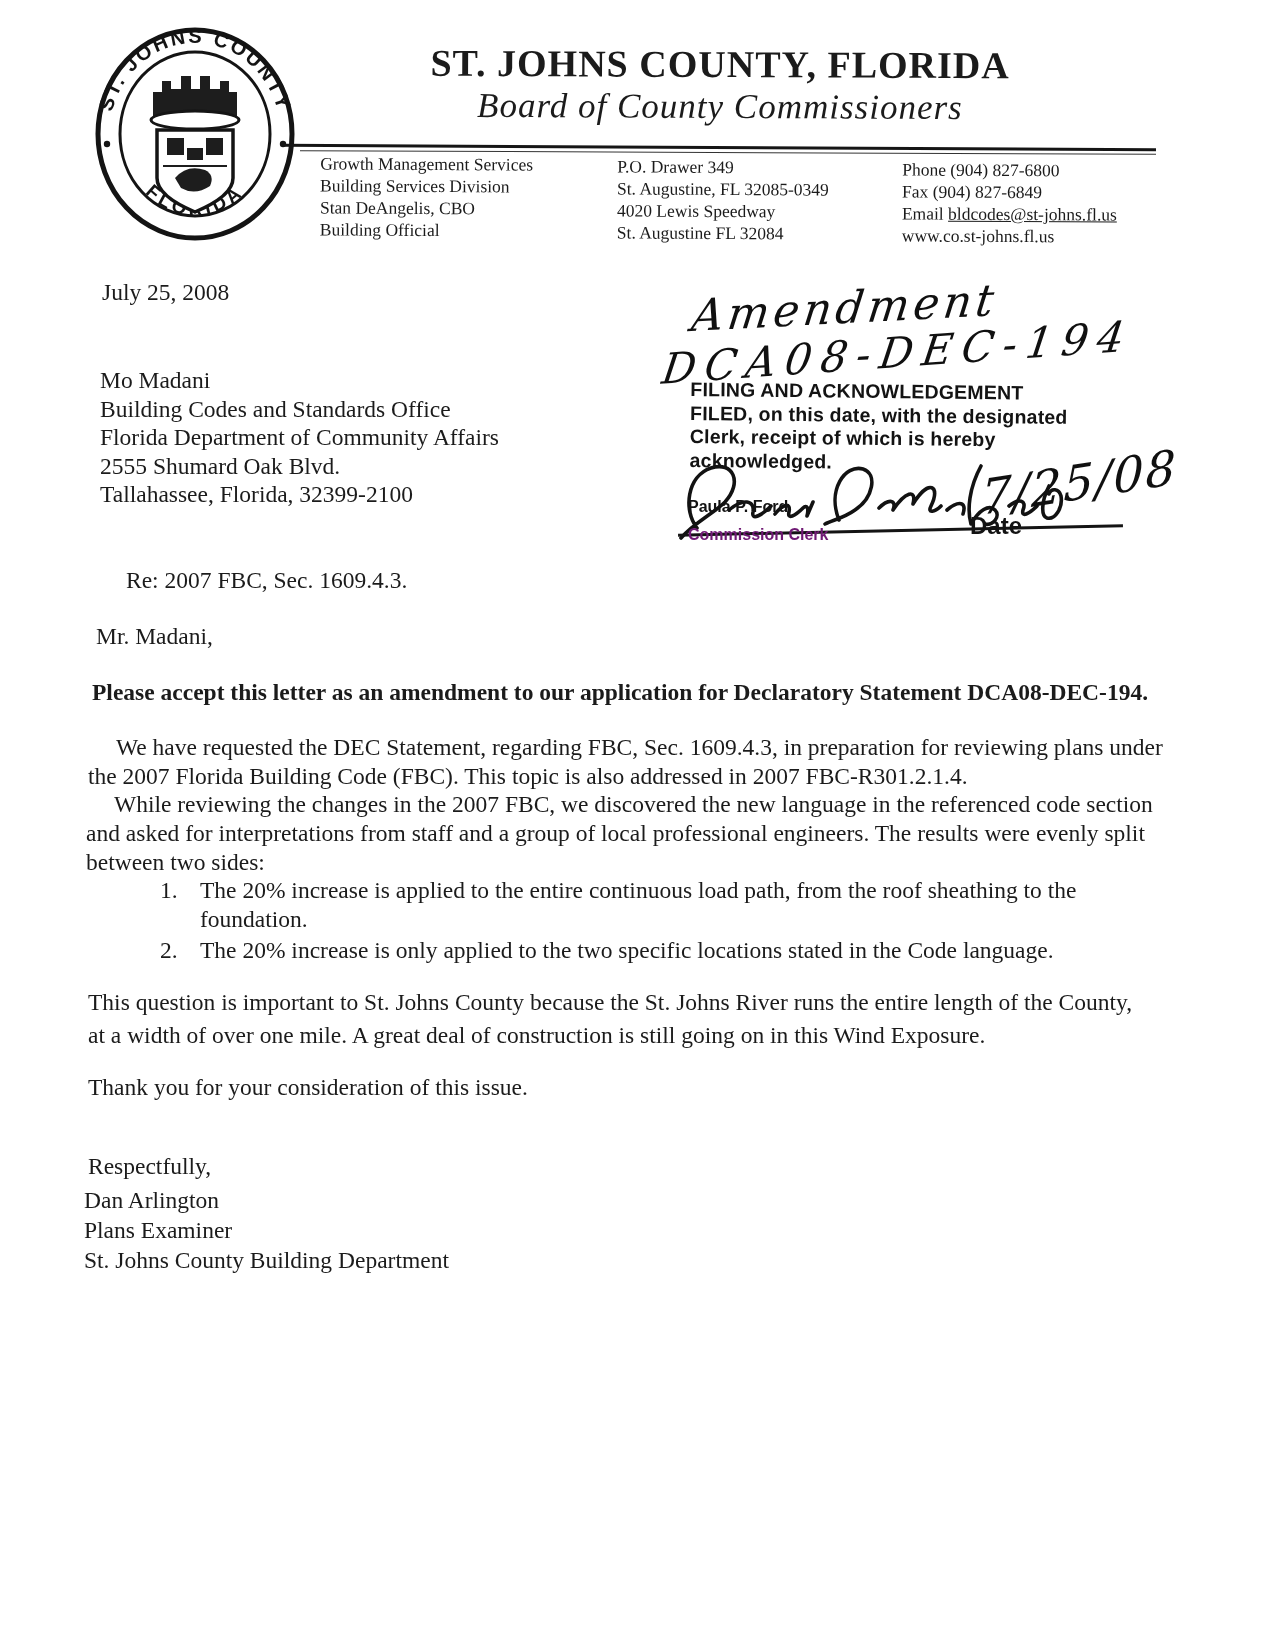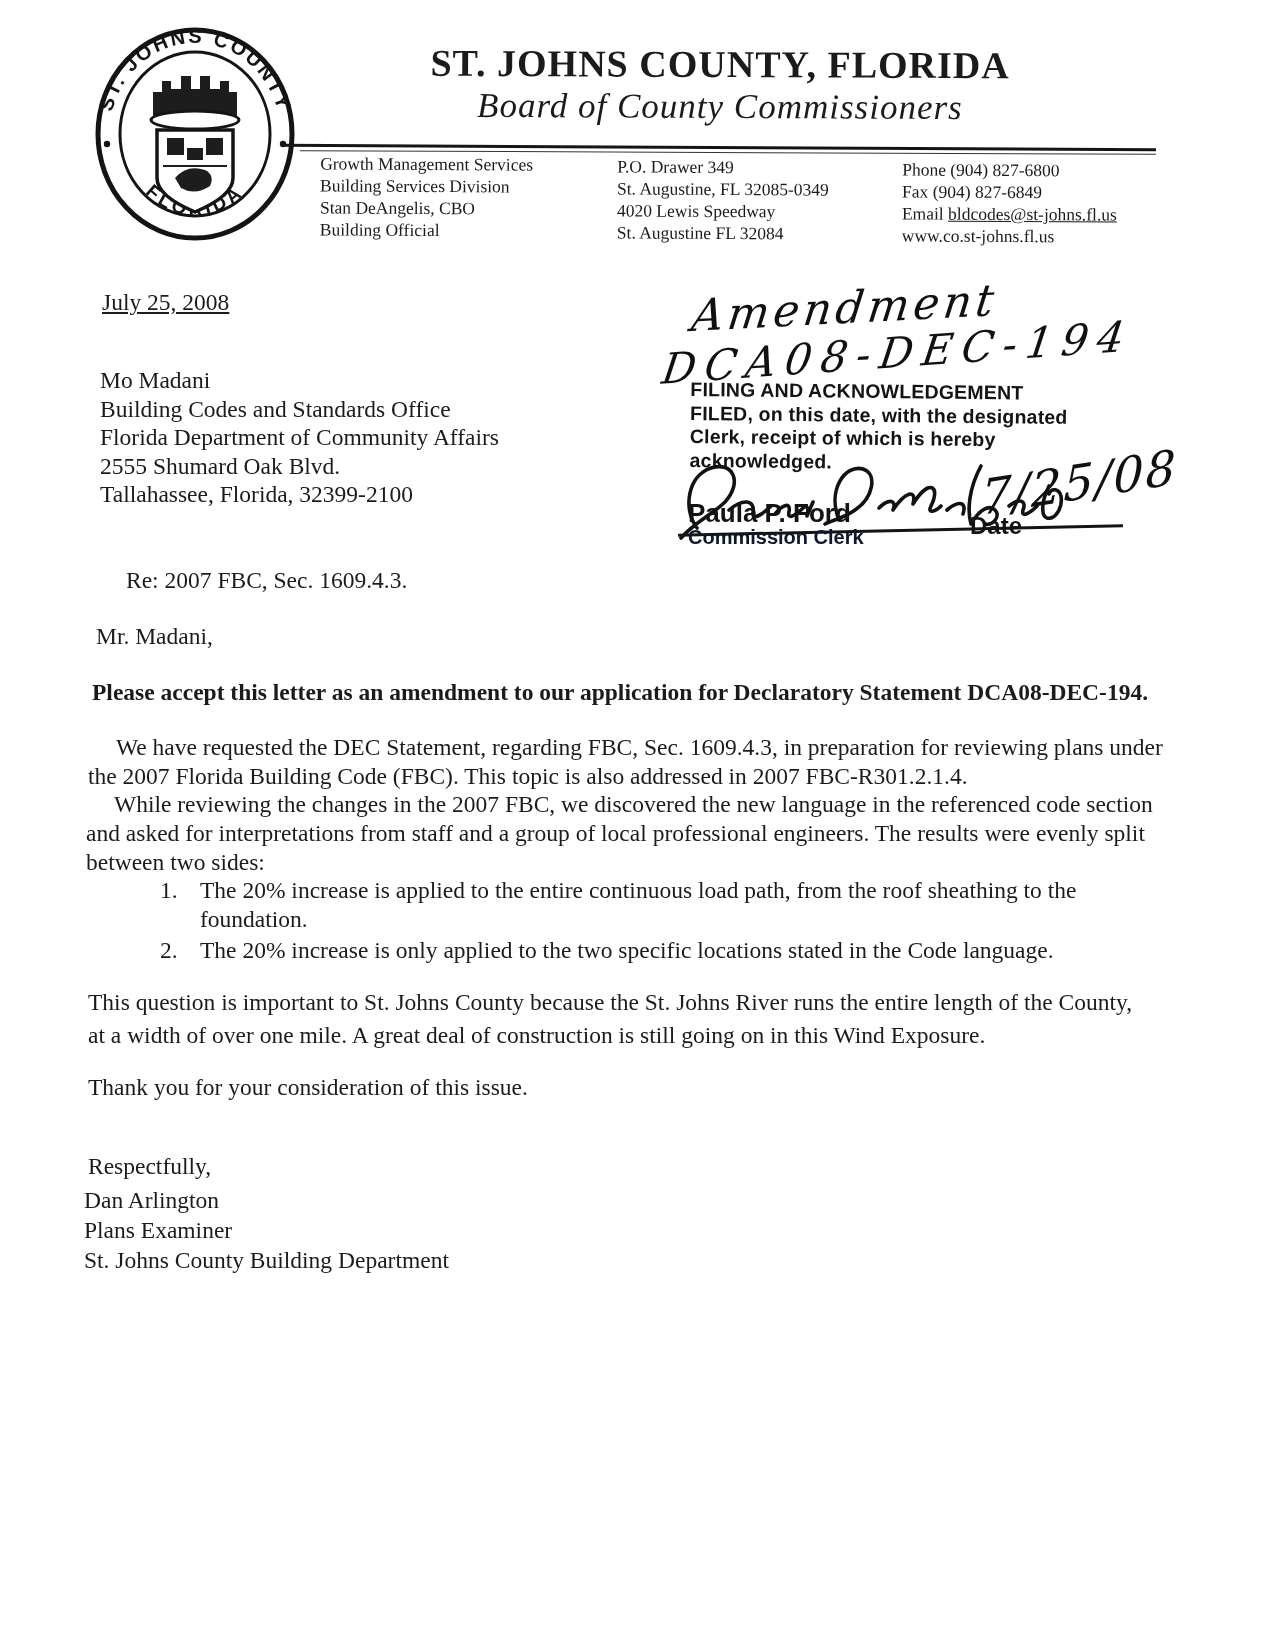--- a/index.html
+++ b/index.html
@@ -19,21 +19,21 @@
   .mast-rule2 { position:absolute; left:300px; top:152px; width:856px; height:1px; background:#333; transform:rotate(0.25deg); }
 
   .hdr-col { position:absolute; font-size:17.5px; line-height:22px; transform:rotate(0.3deg); }
   .hdr-col1 { left:320px; top:153px; }
   .hdr-col2 { left:617px; top:156px; }
   .hdr-col3 { left:902px; top:159px; }
   .email-u { text-decoration:underline; }
 
   
   .body-text { font-size:23.5px; line-height:29px; }
-  .date-line      { position:absolute; left:102px; top:288px;text-decoration:underline; }
+  .date-line      { position:absolute; left:102px; top:278px; }
   .recipient      { position:absolute; left:100px; top:366px; line-height:28.5px; }
   .re-line        { position:absolute; left:94px;  top:566px;margin-left:32px; }
   .salutation     { position:absolute; left:96px;  top:622px; }
   .p1             { position:absolute; left:92px;  top:678px; width:1070px;font-weight:bold; }
   .p2             { position:absolute; left:88px;  top:733px; width:1075px; text-indent:28px; }
   .p3             { position:absolute; left:86px;  top:790px; width:1078px; text-indent:28px; }
   .num-list       { position:absolute; left:160px; top:876px; width:960px; }
   .num-item       { display:flex; margin-bottom:2px; }
   .num-marker     { width:40px; flex:0 0 40px; }
   .p4             { position:absolute; left:88px;  top:986px; width:1065px; line-height:33px; }
@@ -44,22 +44,22 @@
   
   .stamp-overlay { position:absolute; left:658px; top:286px; width:512px; height:280px; }
   .hw { font-family:"DejaVu Serif", serif; font-style:italic; color:#101010; white-space:nowrap; }
   .hw-line1 { position:absolute; left:34px; top:-4px; font-size:44px; transform:rotate(-3deg) skewX(-10deg); letter-spacing:4px; }
   .hw-line2 { position:absolute; left:4px; top:42px; font-size:42px; transform:rotate(-4deg) skewX(-12deg); letter-spacing:9px; }
   .stamp-text { position:absolute; left:32px; top:94px; font-family:"Liberation Sans", sans-serif;
                 font-weight:700; font-size:19.5px; line-height:23.5px; letter-spacing:0.2px;
                 color:#131313; transform:rotate(0.6deg); }
   .signature-svg { position:absolute; left:5px; top:162px; }
   .sig-rule { position:absolute; left:20px; top:243px; width:445px; height:3px; background:#141414; transform:rotate(-1.2deg); }
-  .clerk-name  { position:absolute; left:30px; top:212px; font-family:"Liberation Sans", sans-serif; font-weight:700; font-size:26px; color:#131313; }
-  .clerk-title { position:absolute; left:30px; top:240px; font-family:"Liberation Sans", sans-serif; font-weight:700; font-size:20px; color:#0f172a;text-align:center; }
+  .clerk-name  { position:absolute; left:30px; top:212px; font-family:"Liberation Sans", sans-serif; font-weight:700; font-size:16px; color:#131313; }
+  .clerk-title { position:absolute; left:30px; top:240px; font-family:"Liberation Sans", sans-serif; font-weight:700; font-size:16px; color:#701a75;text-align:center; }
   .date-label  { position:absolute; left:312px; top:226px; font-family:"Liberation Sans", sans-serif; font-weight:700; font-size:24px; color:#131313; }
   .hw-date { position:absolute; left:322px; top:168px; font-size:48px; transform:rotate(-9deg) skewX(-10deg); letter-spacing:2px; }
 </style>
 </head>
 <body>
 
 <div class="page">
 
   <div class="seal">
     <svg width="205" height="216" viewBox="0 0 205 216">

